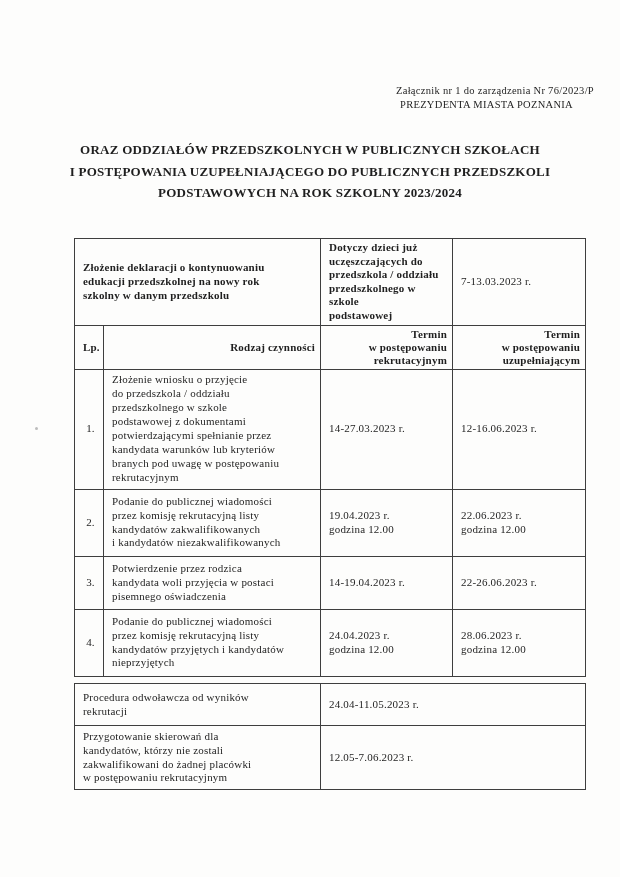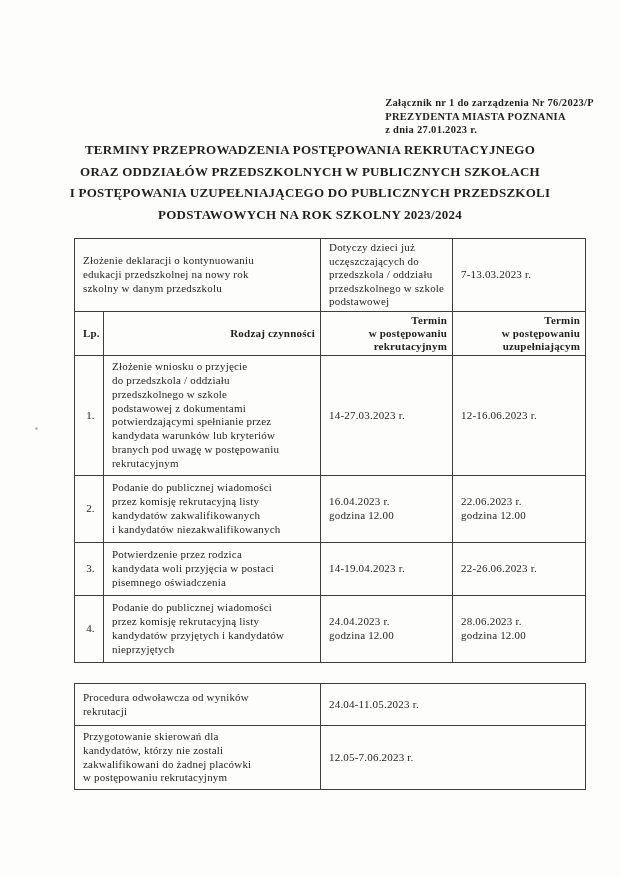--- a/index.html
+++ b/index.html
@@ -12,23 +12,23 @@
     position:relative;
     width:620px;height:877px;
     margin:0 auto;
     background:var(--paper);
     font-family:"Liberation Serif","DejaVu Serif",serif;
     color:var(--ink);
     overflow:hidden;
   }
   
   .annotation{
-    position:absolute;top:96px;right:26px;
-    text-align:left;
-    font-size:10.5px;line-height:13.5px;letter-spacing:0.3px;font-weight:bold;
+    position:absolute;top:84px;right:26px;
+    text-align:center;
+    font-size:10.5px;line-height:13.5px;letter-spacing:0.3px;
   }
   .annotation .inset{padding-right:17px;}
   
   .doc-title{
     position:absolute;top:139px;left:40px;width:540px;
     text-align:center;font-weight:bold;
     font-size:13px;line-height:21.5px;letter-spacing:0.25px;
   }
   
   table.doc-table{
@@ -39,21 +39,21 @@
   }
   .schedule{top:238px;width:511px;}
   .appeals{top:683px;width:511px;}
   .doc-table td{
     border:1px solid var(--line);
     vertical-align:middle;
     padding:2px 5px 2px 8px;
     white-space:pre-line;
     overflow:hidden;
   }
-  .v-top{vertical-align:top;}
+  .v-top{vertical-align:top;font-weight:bold;}
   .hdr{
     font-weight:bold;text-align:right;vertical-align:top;
     line-height:13px;padding-top:3px;white-space:pre-line;
   }
   .lp-cell{text-align:center;padding-left:2px;padding-right:2px;}
   .note-cell{line-height:13.6px;padding-top:1px;}
   .date-wide{padding-left:11px;}
   
   .speck{
     position:absolute;left:35px;top:427px;width:3px;height:3px;
@@ -61,25 +61,23 @@
   }
 </style>
 </head>
 <body>
 
 <div class="page">
 
   <div class="annotation">
     <div>Załącznik nr 1 do zarządzenia Nr 76/2023/P</div>
     <div class="inset">PREZYDENTA MIASTA POZNANIA</div>
-    <div class="inset">z dnia 27.01.2023 r.</div>
   </div>
 
   <div class="doc-title">
-    <div>TERMINY PRZEPROWADZENIA POSTĘPOWANIA REKRUTACYJNEGO</div>
     <div>ORAZ ODDZIAŁÓW PRZEDSZKOLNYCH W PUBLICZNYCH SZKOŁACH</div>
     <div>I POSTĘPOWANIA UZUPEŁNIAJĄCEGO DO PUBLICZNYCH PRZEDSZKOLI</div>
     <div>PODSTAWOWYCH NA ROK SZKOLNY 2023/2024</div>
   </div>
 
   <table class="doc-table schedule">
     <colgroup>
       <col style="width:29px">
         <col style="width:217px">
         <col style="width:132px">
@@ -119,21 +117,21 @@
 rekrutacyjnym</td>
       <td>14-27.03.2023 r.</td>
       <td class="date-wide">12-16.06.2023 r.</td>
     </tr>
     <tr style="height:67px">
       <td class="lp-cell">2.</td>
       <td>Podanie do publicznej wiadomości
 przez komisję rekrutacyjną listy
 kandydatów zakwalifikowanych
 i kandydatów niezakwalifikowanych</td>
-      <td>16.04.2023 r.
+      <td>19.04.2023 r.
 godzina 12.00</td>
       <td class="date-wide">22.06.2023 r.
 godzina 12.00</td>
     </tr>
     <tr style="height:53px">
       <td class="lp-cell">3.</td>
       <td>Potwierdzenie przez rodzica
 kandydata woli przyjęcia w postaci
 pisemnego oświadczenia</td>
       <td>14-19.04.2023 r.</td>

